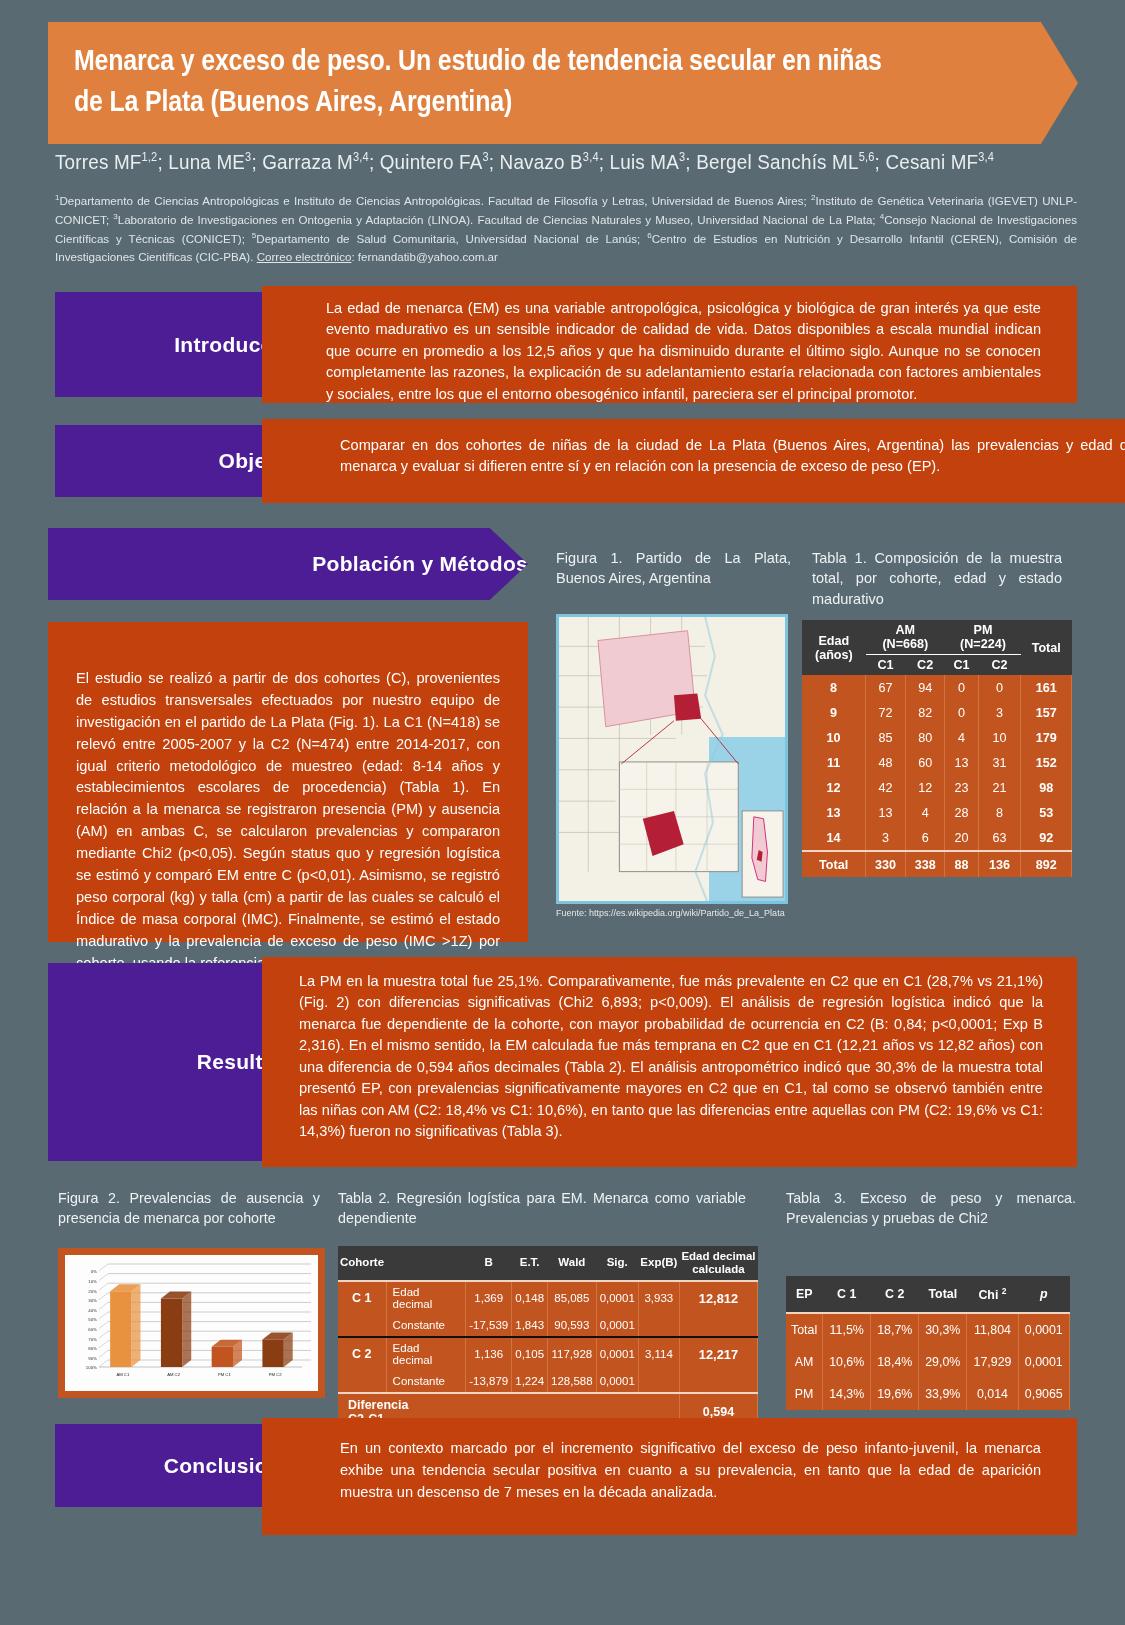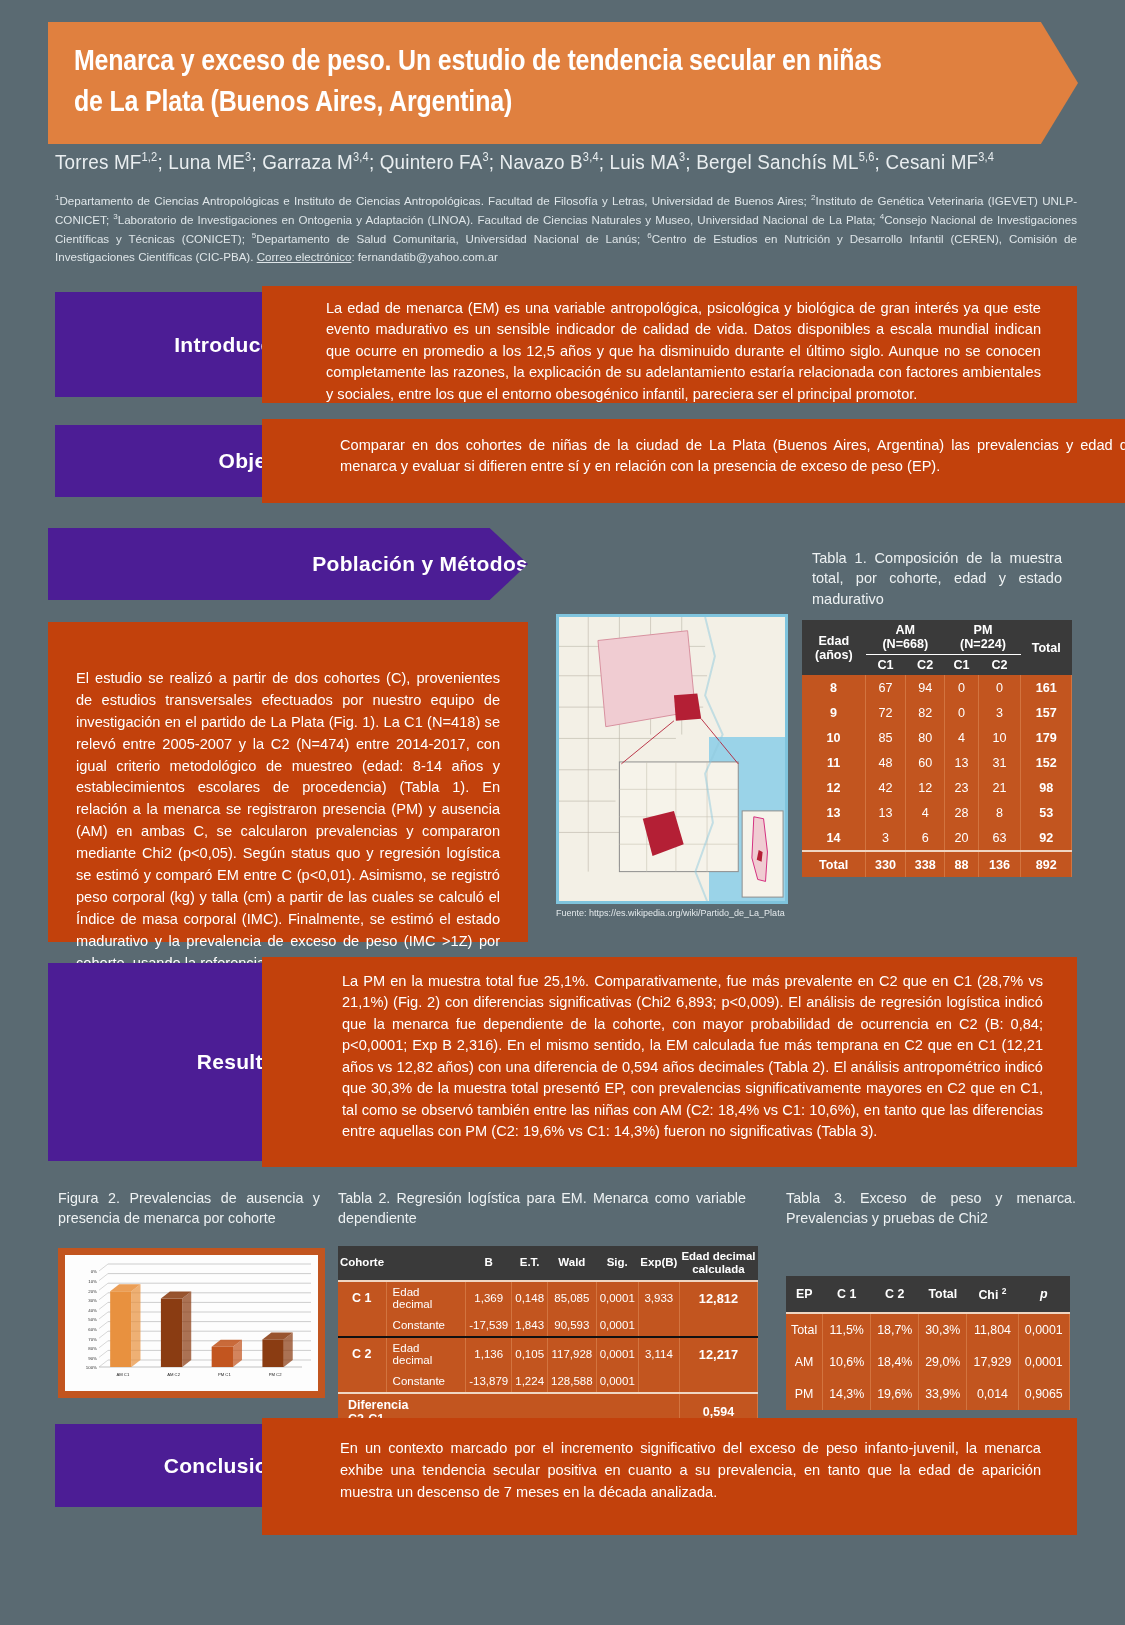--- a/index.html
+++ b/index.html
@@ -84,21 +84,21 @@
   .t1-cap { position:absolute; left:812px; top:548px; width:250px; font-size:14.5px; line-height:1.4; text-align:justify; color:#eef2f3;}
   .t1 { position:absolute; left:802px; top:620px; width:270px; border-collapse:collapse; font-size:12.6px; }
   .t1 th { background:#3a3a3a; color:#fff; font-weight:600; padding:3px 2px; text-align:center; }
   .t1 td { background:#c2551f; color:#fff; padding:5.5px 2px; text-align:center; border-right:1px solid #d2743f; }
   .t1 td.b, .t1 td.tot { font-weight:700; }
   .t1 tr.totrow td { border-top:2px solid #f0d6c2; font-weight:700; }
   .t1 .underline { border-bottom:1.5px solid #fff; }
 
   
   #res-head { position:absolute; left:48px; top:963px; width:265px; height:198px; }
-  #res-body { position:absolute; left:262px; top:957px; width:815px; height:210px; padding:14px 34px 10px 80px;
+  #res-body { position:absolute; left:262px; top:957px; width:815px; height:210px; padding:14px 34px 10px 37px;
               font-size:14.6px; line-height:1.47; }
 
   
   .f2-cap { position:absolute; left:58px; top:1188px; width:262px; font-size:14.3px; line-height:1.4; text-align:justify;color:#eef2f3;}
   .f2-box { position:absolute; left:58px; top:1248px; width:267px; height:150px; background:#fdfdfd; border:7px solid #c2551f; }
   .chart-area { position:absolute; left:0; top:0; width:100%; height:100%; }
 
   
   .t2-cap { position:absolute; left:338px; top:1188px; width:408px; font-size:14.3px; line-height:1.4; text-align:justify;color:#eef2f3;}
   .t2 { position:absolute; left:338px; top:1246px; width:420px; border-collapse:collapse; font-size:11.5px; }
@@ -157,20 +157,21 @@
     <span>Comparar en dos cohortes de niñas de la ciudad de La Plata (Buenos Aires, Argentina) las prevalencias y edad de menarca y evaluar si difieren entre sí y en relación con la presencia de exceso de peso (EP).</span>
   </div>
 
   <div class="sec-head" id="pm-head">
     <span>Población y Métodos</span>
   </div>
   <div class="sec-body" id="pm-body">
     <span>El estudio se realizó a partir de dos cohortes (C), provenientes de estudios transversales efectuados por nuestro equipo de investigación en el partido de La Plata (Fig. 1). La C1 (N=418) se relevó entre 2005-2007 y la C2 (N=474) entre 2014-2017, con igual criterio metodológico de muestreo (edad: 8-14 años y establecimientos escolares de procedencia) (Tabla 1). En relación a la menarca se registraron presencia (PM) y ausencia (AM) en ambas C, se calcularon prevalencias y compararon mediante Chi2 (p&lt;0,05). Según status quo y regresión logística se estimó y comparó EM entre C (p&lt;0,01). Asimismo, se registró peso corporal (kg) y talla (cm) a partir de las cuales se calculó el Índice de masa corporal (IMC). Finalmente, se estimó el estado madurativo y la prevalencia de exceso de peso (IMC &gt;1Z) por cohorte, usando la referencia OMS.</span>
   </div>
 
+  <div class="fig1-cap">Figura 1. Partido de La Plata, Buenos Aires, Argentina</div>
   <div class="fig1-box">
     <div class="map-land"></div>
     <div class="map-land2"></div>
     <svg class="map-grid" viewBox="0 0 232 290" preserveAspectRatio="none">
       <g stroke="#b9b4a6" stroke-width="0.6" fill="none">
         <path d="M0 30 L150 30 M0 60 L152 60 M0 92 L148 92 M0 124 L120 124 M0 156 L60 156 M0 188 L58 188 M0 220 L80 220"></path>
         <path d="M30 0 L30 260 M62 0 L62 255 M94 0 L94 120 M126 0 L126 120"></path>
       </g>
       <polygon points="40,24 132,14 140,96 48,112" fill="#f0ccd2" stroke="#d78f9e" stroke-width="1"></polygon>
       <polygon points="118,80 142,78 146,104 120,106" fill="#b41f35"></polygon>

